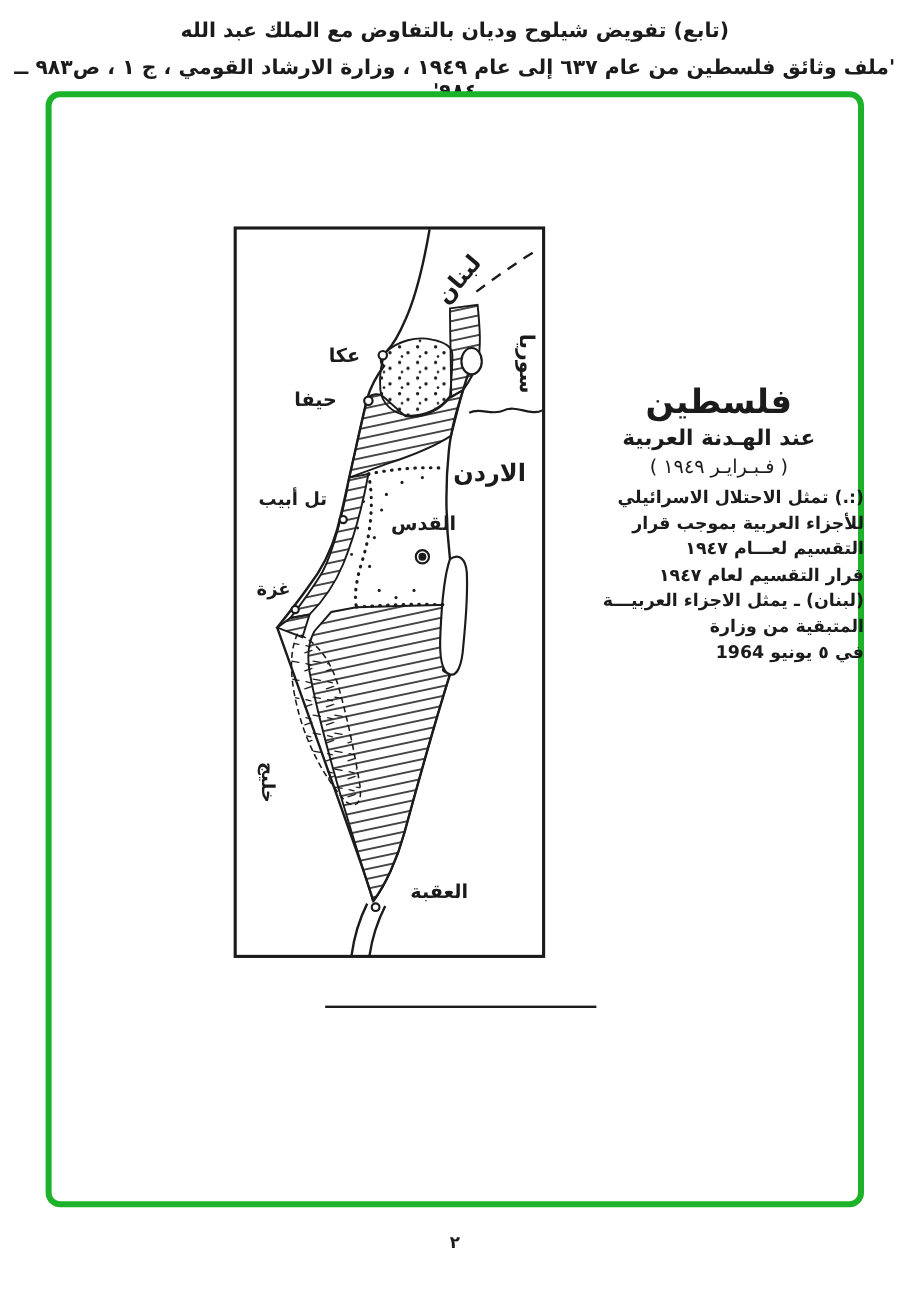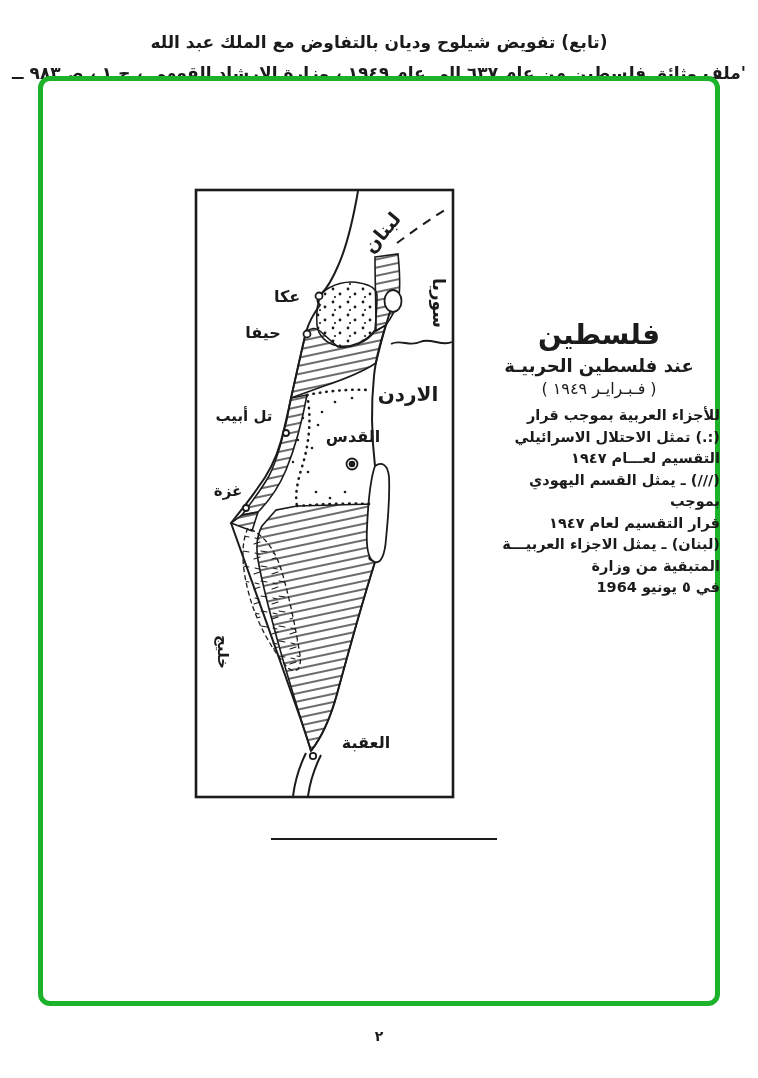--- a/index.html
+++ b/index.html
@@ -1,21 +1,21 @@
 <!DOCTYPE html>
 <html lang="ar"><head>
 <meta charset="utf-8">
 <style>
   html,body{margin:0;padding:0;}
   body{
     width:758px;height:1078px;position:relative;overflow:hidden;
     background:#ffffff;color:#1b1b1b;
     font-family:"DejaVu Sans",sans-serif;
   }
-  .hdr{position:absolute;left:0;width:758px;text-align:center;direction:rtl;font-weight:bold;margin-top:16px;}
+  .hdr{position:absolute;left:0;width:758px;text-align:center;direction:rtl;font-weight:bold;}
   .hdr1{top:16px;font-size:17px;letter-spacing:.5px;}
   .hdr2{top:47px;font-size:17px;}
   .greenbox{
     position:absolute;left:38px;top:76px;width:682px;height:930px;
     box-sizing:border-box;border:5px solid #1cb32b;border-radius:12px;background:#ffffff;
   }
   svg.mapsvg{position:absolute;left:0;top:0;width:758px;height:1078px;}
   .legend{
     position:absolute;left:452px;top:320px;width:246px;
     direction:rtl;text-align:center;padding-left:24px;
@@ -118,27 +118,26 @@
     <text x="408" y="401" font-size="20" letter-spacing="2">الاردن</text>
     <text x="353" y="442" font-size="16">القدس</text>
     <text x="228" y="496" font-size="15">غزة</text>
     <text x="218" y="652" font-size="15" transform="rotate(90 218 652)">خليج</text>
     <text x="366" y="748" font-size="16">العقبة</text>
   </g>
 </svg>
 
 <div class="legend">
   <div class="leg-title">فلسطين</div>
-  <div class="leg-sub">عند فلسطين الحربيـة</div>
+  <div class="leg-sub">عند الهـدنة العربية</div>
   <div class="leg-date">( فـبـرايـر ١٩٤٩ )</div>
   <div class="leg-lines">
+    <div>(:.) تمثل الاحتلال الاسرائيلي</div>
     <div>للأجزاء العربية بموجب قرار</div>
-    <div>(:.) تمثل الاحتلال الاسرائيلي</div>
     <div class="cent">التقسيم لعـــام ١٩٤٧</div>
-    <div>(///) ـ يمثل القسم اليهودي بموجب</div>
     <div class="cent">قرار التقسيم لعام ١٩٤٧</div>
     <div>(لبنان) ـ يمثل الاجزاء العربيـــة</div>
     <div class="cent">المتبقية من وزارة</div>
     <div class="cent">في ٥ يونيو 1964</div>
   </div>
 </div>
 
 <div class="divider"></div>
 
 <div class="pagenum">٢</div>

